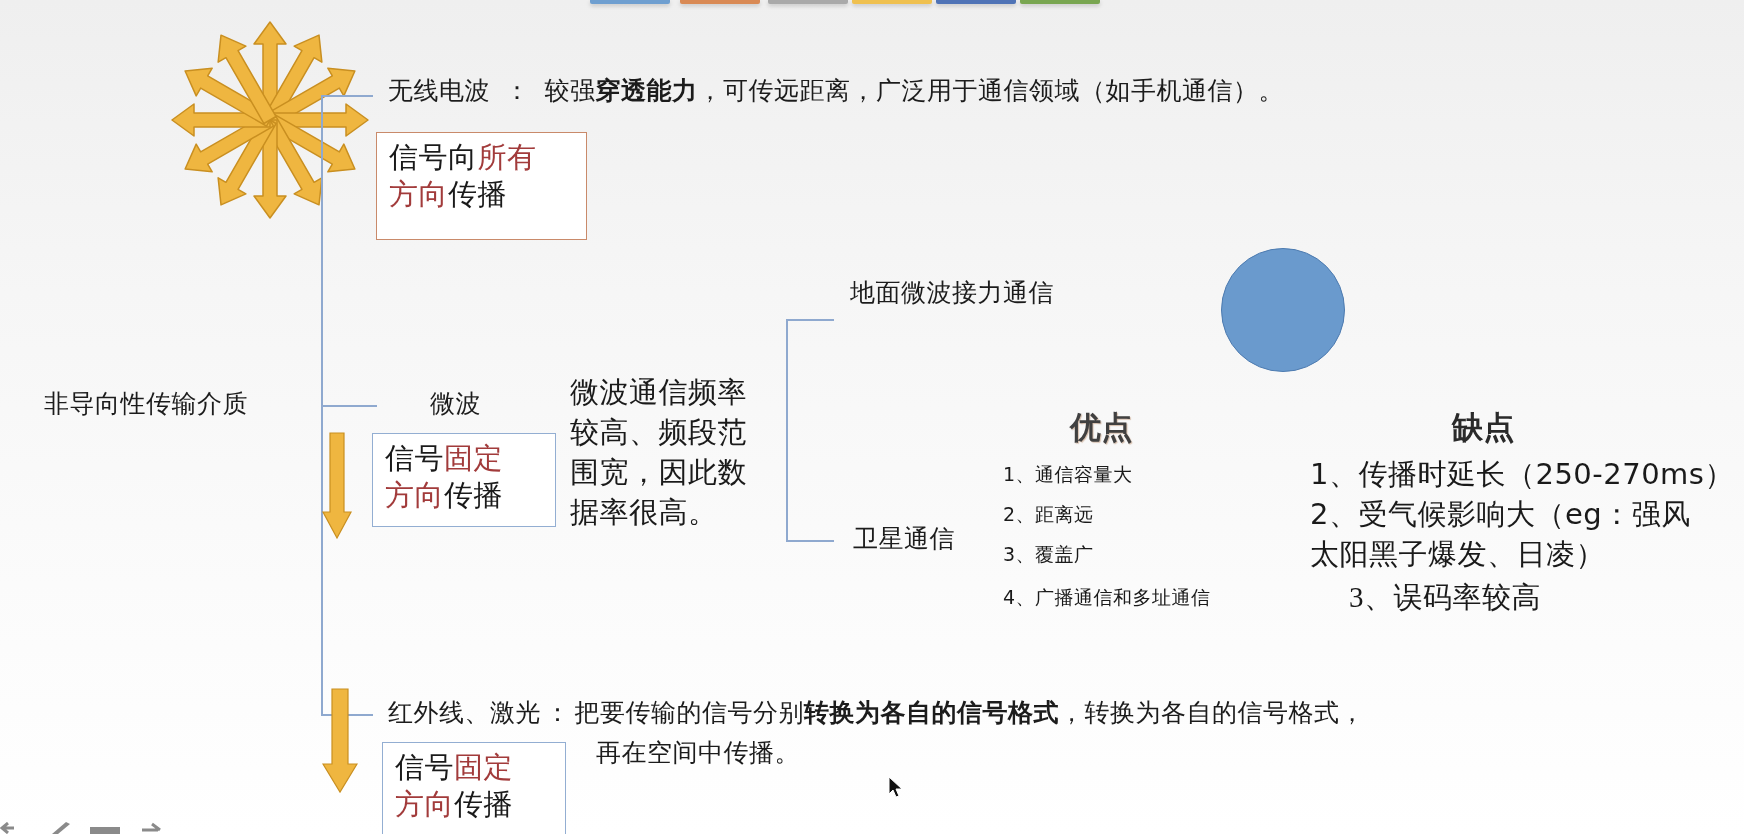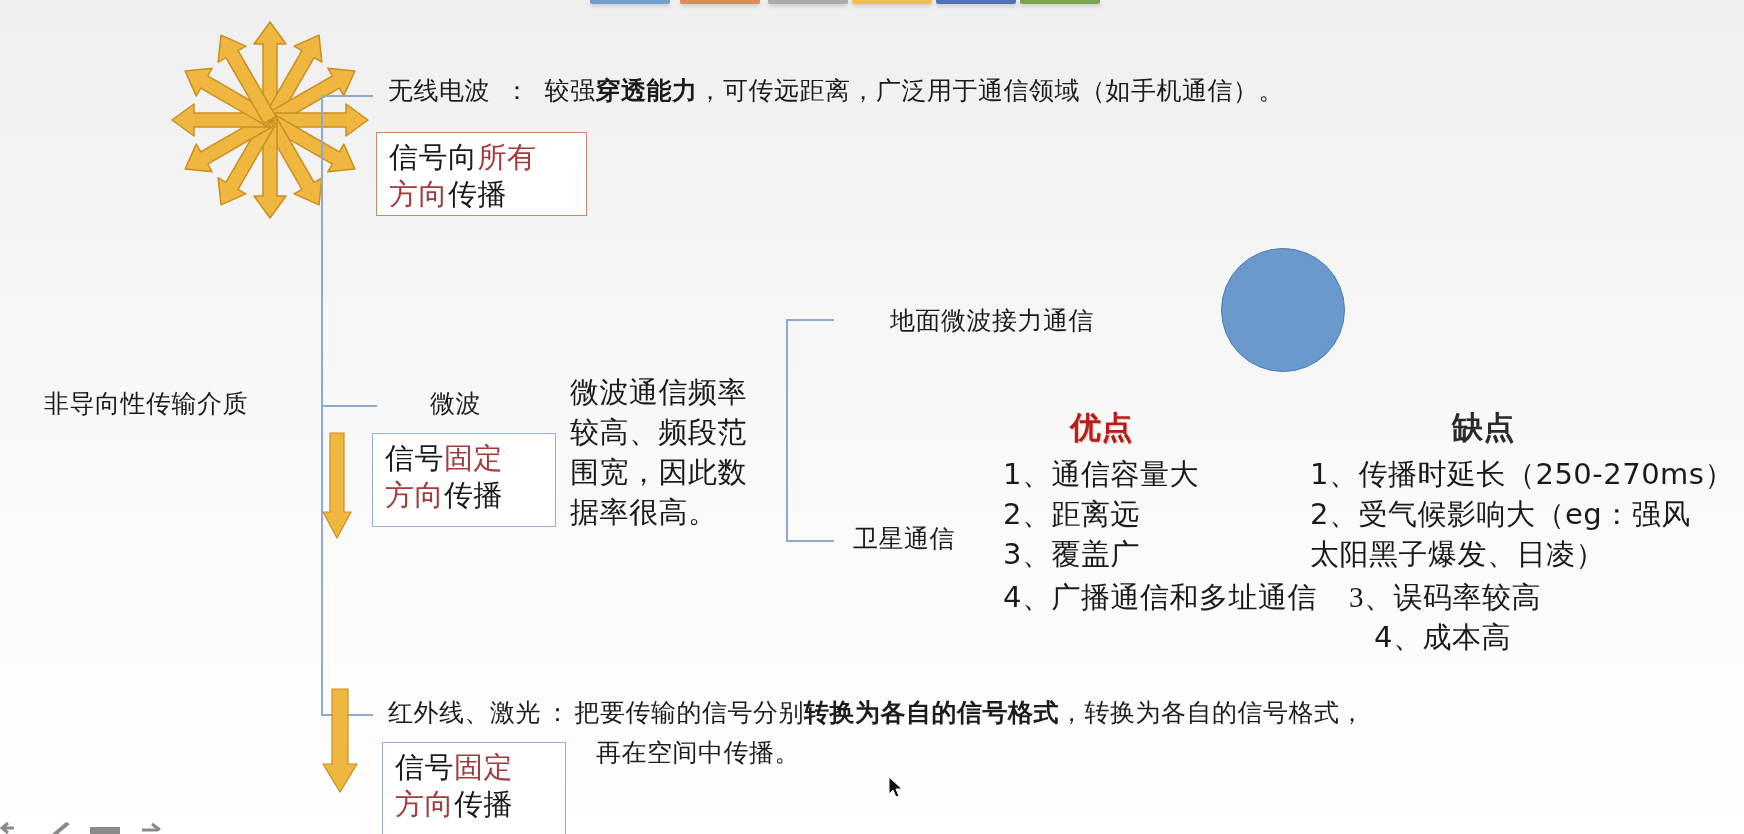--- a/index.html
+++ b/index.html
@@ -16,21 +16,21 @@
   .b { font-weight:bold; }
   .red { color:#a23b3b; }
   .box {
     position:absolute; background:#ffffff; font-size:29px; line-height:37px;
     padding:6px 10px 4px 12px; letter-spacing:0.5px;
   }
   .box.orange { border:1.5px solid #c98a6a; }
   .box.blue { border:1.5px solid #93aed2; }
   .line { position:absolute; background:#8fa9cf; }
   .circle { position:absolute; border-radius:50%; background:#6a9acd; border:1px solid #4d7bb0; }
-  .head-adv { color:#b91c1c; font-weight:bold; font-size:31px; text-shadow:1px 1px 1px rgba(150,80,30,0.35); }
+  .head-adv { color:#404040; font-weight:bold; font-size:31px; text-shadow:1px 1px 1px rgba(150,80,30,0.35); }
   .head-dis { color:#2a2a2a; font-weight:bold; font-size:31px; }
   .toolbar-icon { position:absolute; bottom:0; }
 </style>
 </head>
 <body>
 
 <div id="tabs">
     <div class="tabbar" style="left: 590px; width: 80px; background: rgb(111, 159, 208);"></div>
     <div class="tabbar" style="left: 680px; width: 80px; background: rgb(217, 138, 85);"></div>
     <div class="tabbar" style="left: 768px; width: 80px; background: rgb(169, 169, 169);"></div>
@@ -65,21 +65,21 @@
 <div class="line" style="left:321px; top:714px; width:52px; height:1.5px;"></div>
 
 <div class="t" style="left:44px; top:385px;">非导向性传输介质</div>
 
 <div class="t" style="left:388px; top:72px;">
   <span>无线电波</span>
   <span style="margin:0 6px;">：</span>
   <span>较强</span><span class="b">穿透能力</span><span>，可传远距离，广泛用于通信领域（如手机通信）。</span>
 </div>
 
-<div class="box orange" style="left:376px; top:132px; width:211px; height:84px;">
+<div class="box orange" style="left:376px; top:132px; width:211px; height:108px;">
   <span>信号向</span><span class="red">所有</span><br>
   <span class="red">方向</span><span>传播</span>
 </div>
 
 <div class="t" style="left:430px; top:385px;">微波</div>
 
 <svg class="abs" style="left:322px; top:432px;" width="30" height="108" viewBox="0 0 30 108">
   <path d="M 8 1 L 22 1 L 22 80 L 29 80 L 15 106 L 1 80 L 8 80 Z" fill="#efb640" stroke="#c98f20" stroke-width="1.2"></path>
 </svg>
 
@@ -92,40 +92,39 @@
   <div>微波通信频率</div>
   <div>较高、频段范</div>
   <div>围宽，因此数</div>
   <div>据率很高。</div>
 </div>
 
 <div class="line" style="left:786px; top:319px; width:1.5px; height:222px;"></div>
 <div class="line" style="left:786px; top:319px; width:48px; height:1.5px;"></div>
 <div class="line" style="left:786px; top:540px; width:48px; height:1.5px;"></div>
 
-<div class="t" style="left:850px; top:302px;margin-left:40px;">地面微波接力通信</div>
+<div class="t" style="left:850px; top:274px;">地面微波接力通信</div>
 <div class="t" style="left:853px; top:520px;">卫星通信</div>
 
 <div class="circle" style="left:1221px; top:248px; width:124px; height:124px;"></div>
 
 <div class="t head-adv" style="left:1070px; top:408px;">优点</div>
-<div class="abs" style="left:1003px; top:454px; font-size:29px; line-height:40px; letter-spacing:0.5px; white-space:nowrap;">
+<div class="abs" style="left:1003px; top:454px; font-size:19px; line-height:40px; letter-spacing:0.5px; white-space:nowrap;">
   <div>1、通信容量大</div>
   <div>2、距离远</div>
   <div>3、覆盖广</div>
   <div style="margin-top:3px;">4、广播通信和多址通信</div>
 </div>
 
 <div class="t head-dis" style="left:1452px; top:408px;">缺点</div>
 <div class="abs" style="left:1310px; top:454px; font-size:29px; line-height:40px; letter-spacing:0.5px; white-space:nowrap;">
   <div>1、传播时延长（250-270ms）</div>
   <div>2、受气候影响大（eg：强风</div>
   <div>太阳黑子爆发、日凌）</div>
   <div style="margin-left:39px; margin-top:3px;font-family:Liberation Serif, serif;">3、误码率较高</div>
-  <div style="margin-left:64px;">4、成本高</div>
 </div>
 
 <svg class="abs" style="left:322px; top:688px;" width="36" height="106" viewBox="0 0 36 106">
   <path d="M 10 1 L 26 1 L 26 76 L 35 76 L 18 104 L 1 76 L 10 76 Z" fill="#efb640" stroke="#c98f20" stroke-width="1.2"></path>
 </svg>
 
 <div class="t" style="left:388px; top:694px;">
   <span>红外线、激光</span><span style="margin:0 4px;">：</span><span>把要传输的信号分别</span><span class="b">转换为各自的信号格式</span><span>，转换为各自的信号格式，</span>
 </div>
 <div class="t" style="left:596px; top:734px;">再在空间中传播。</div>

